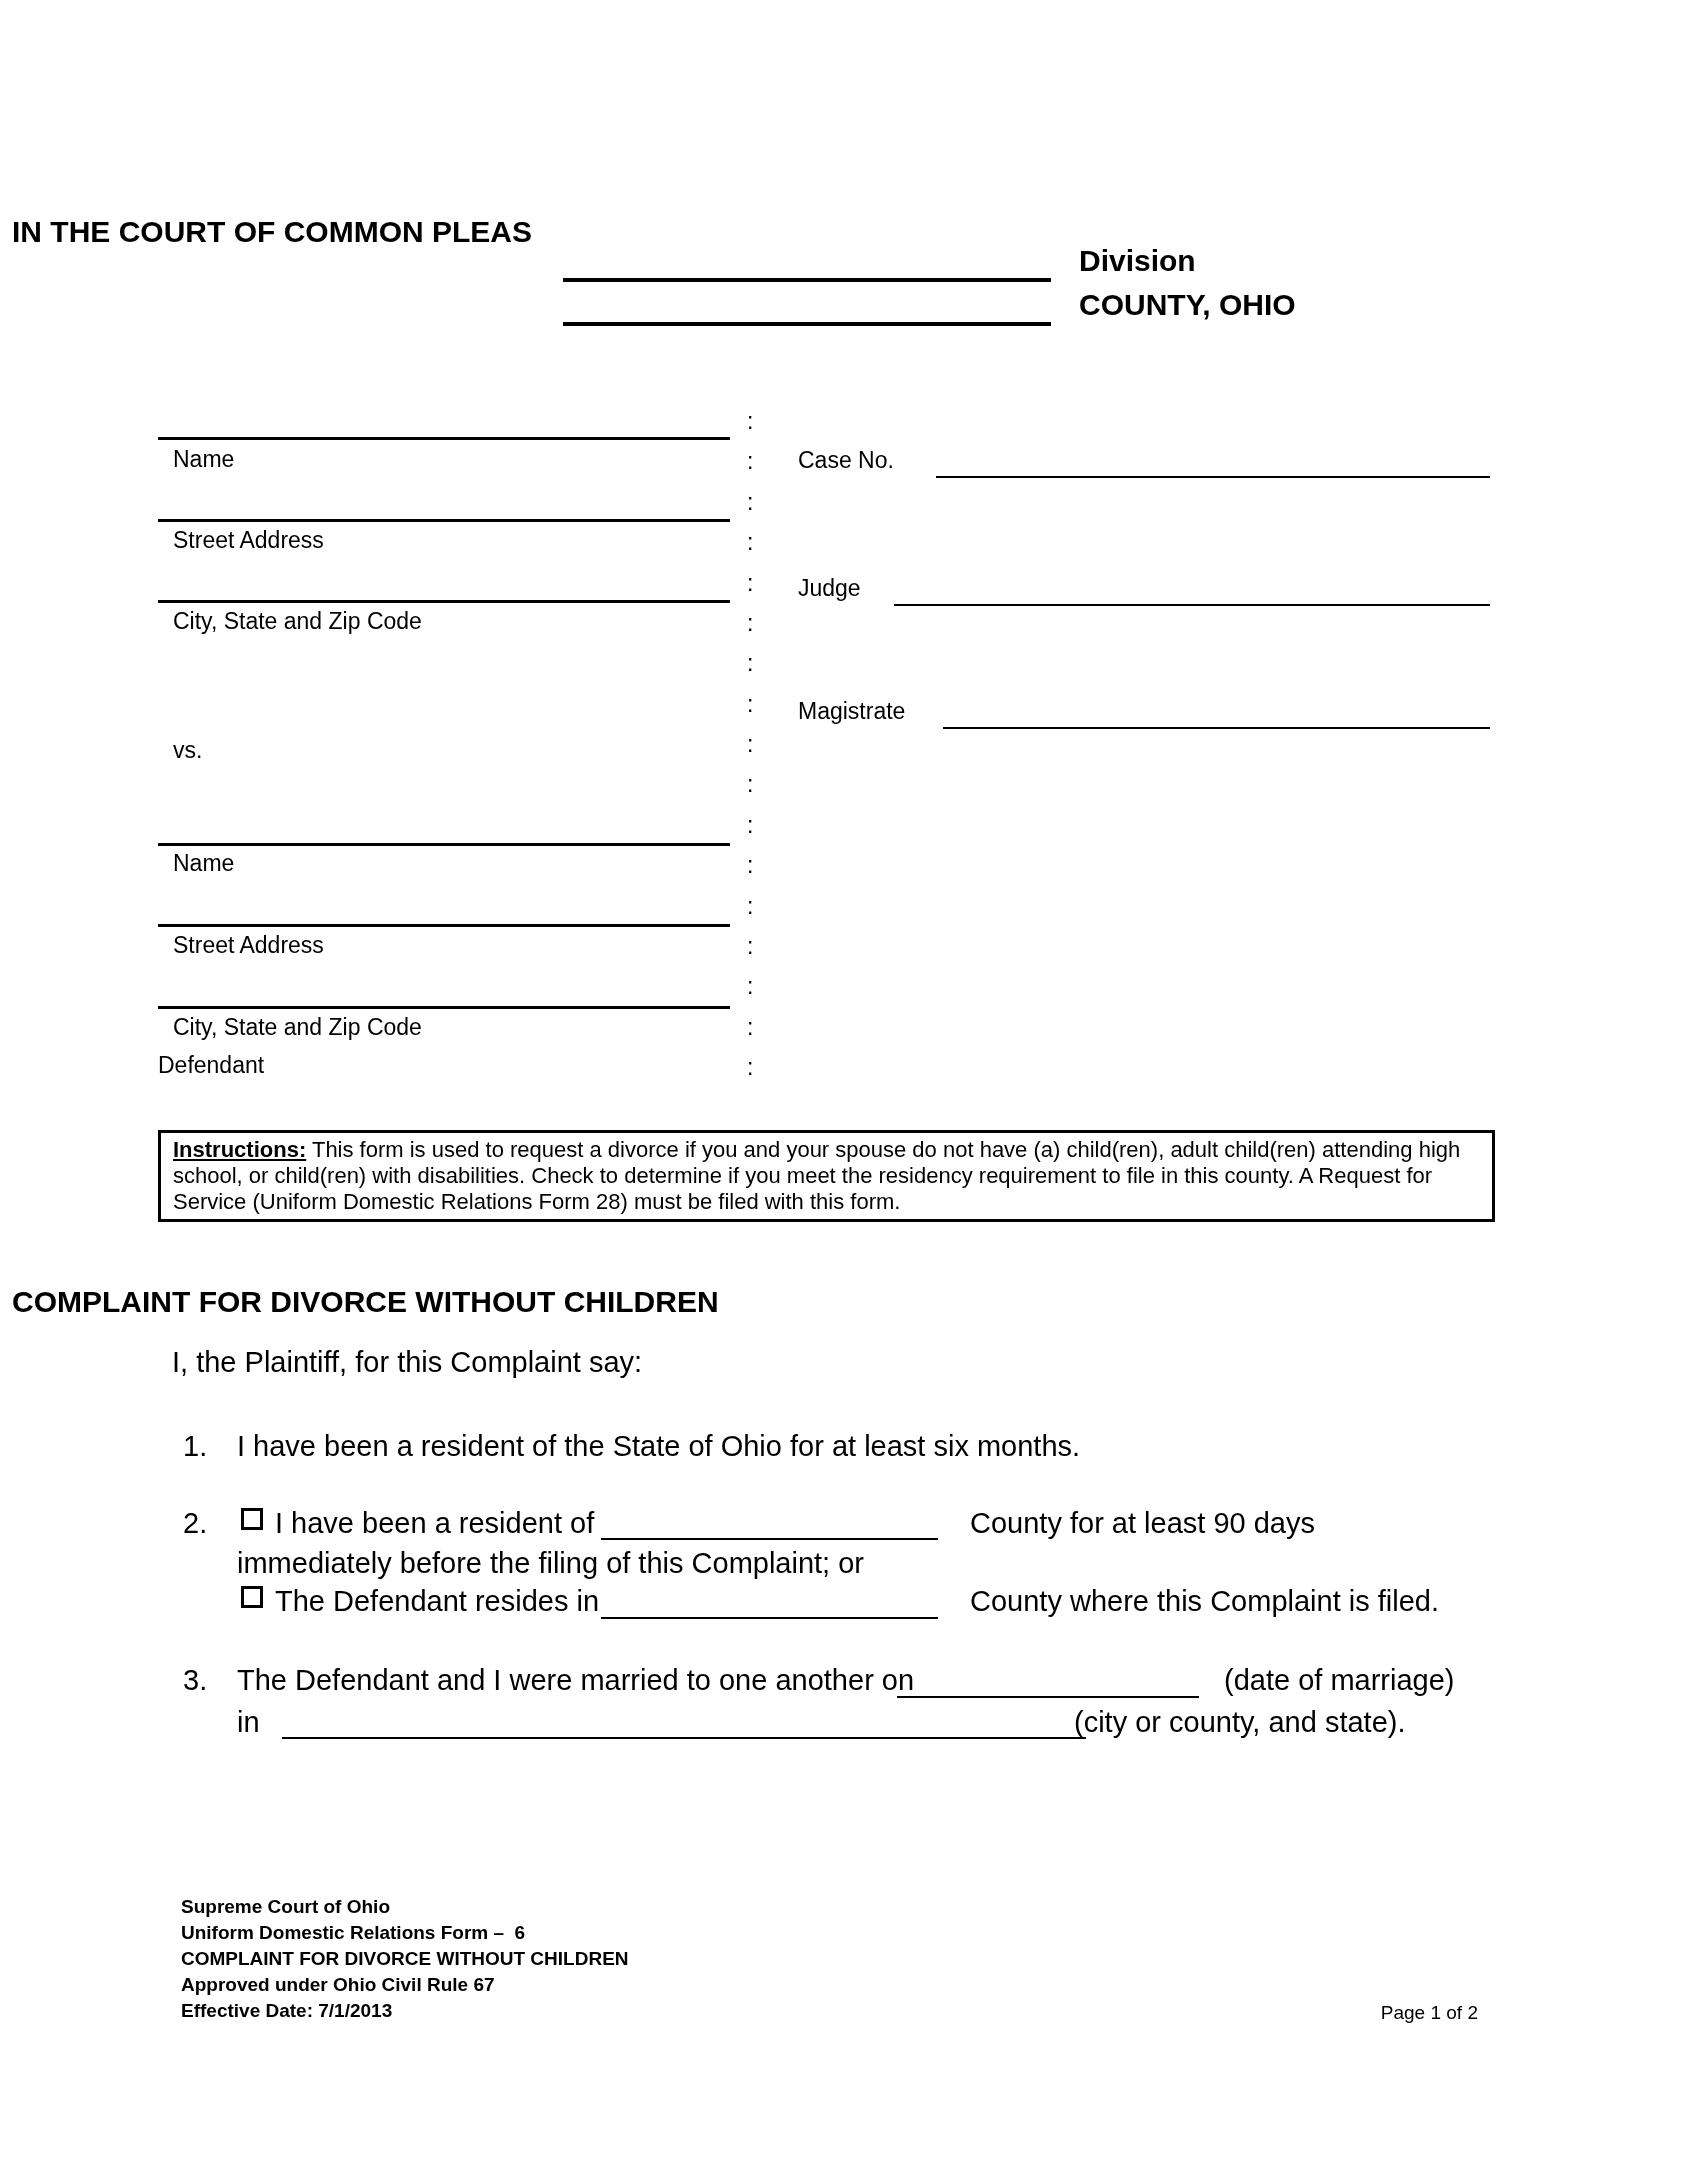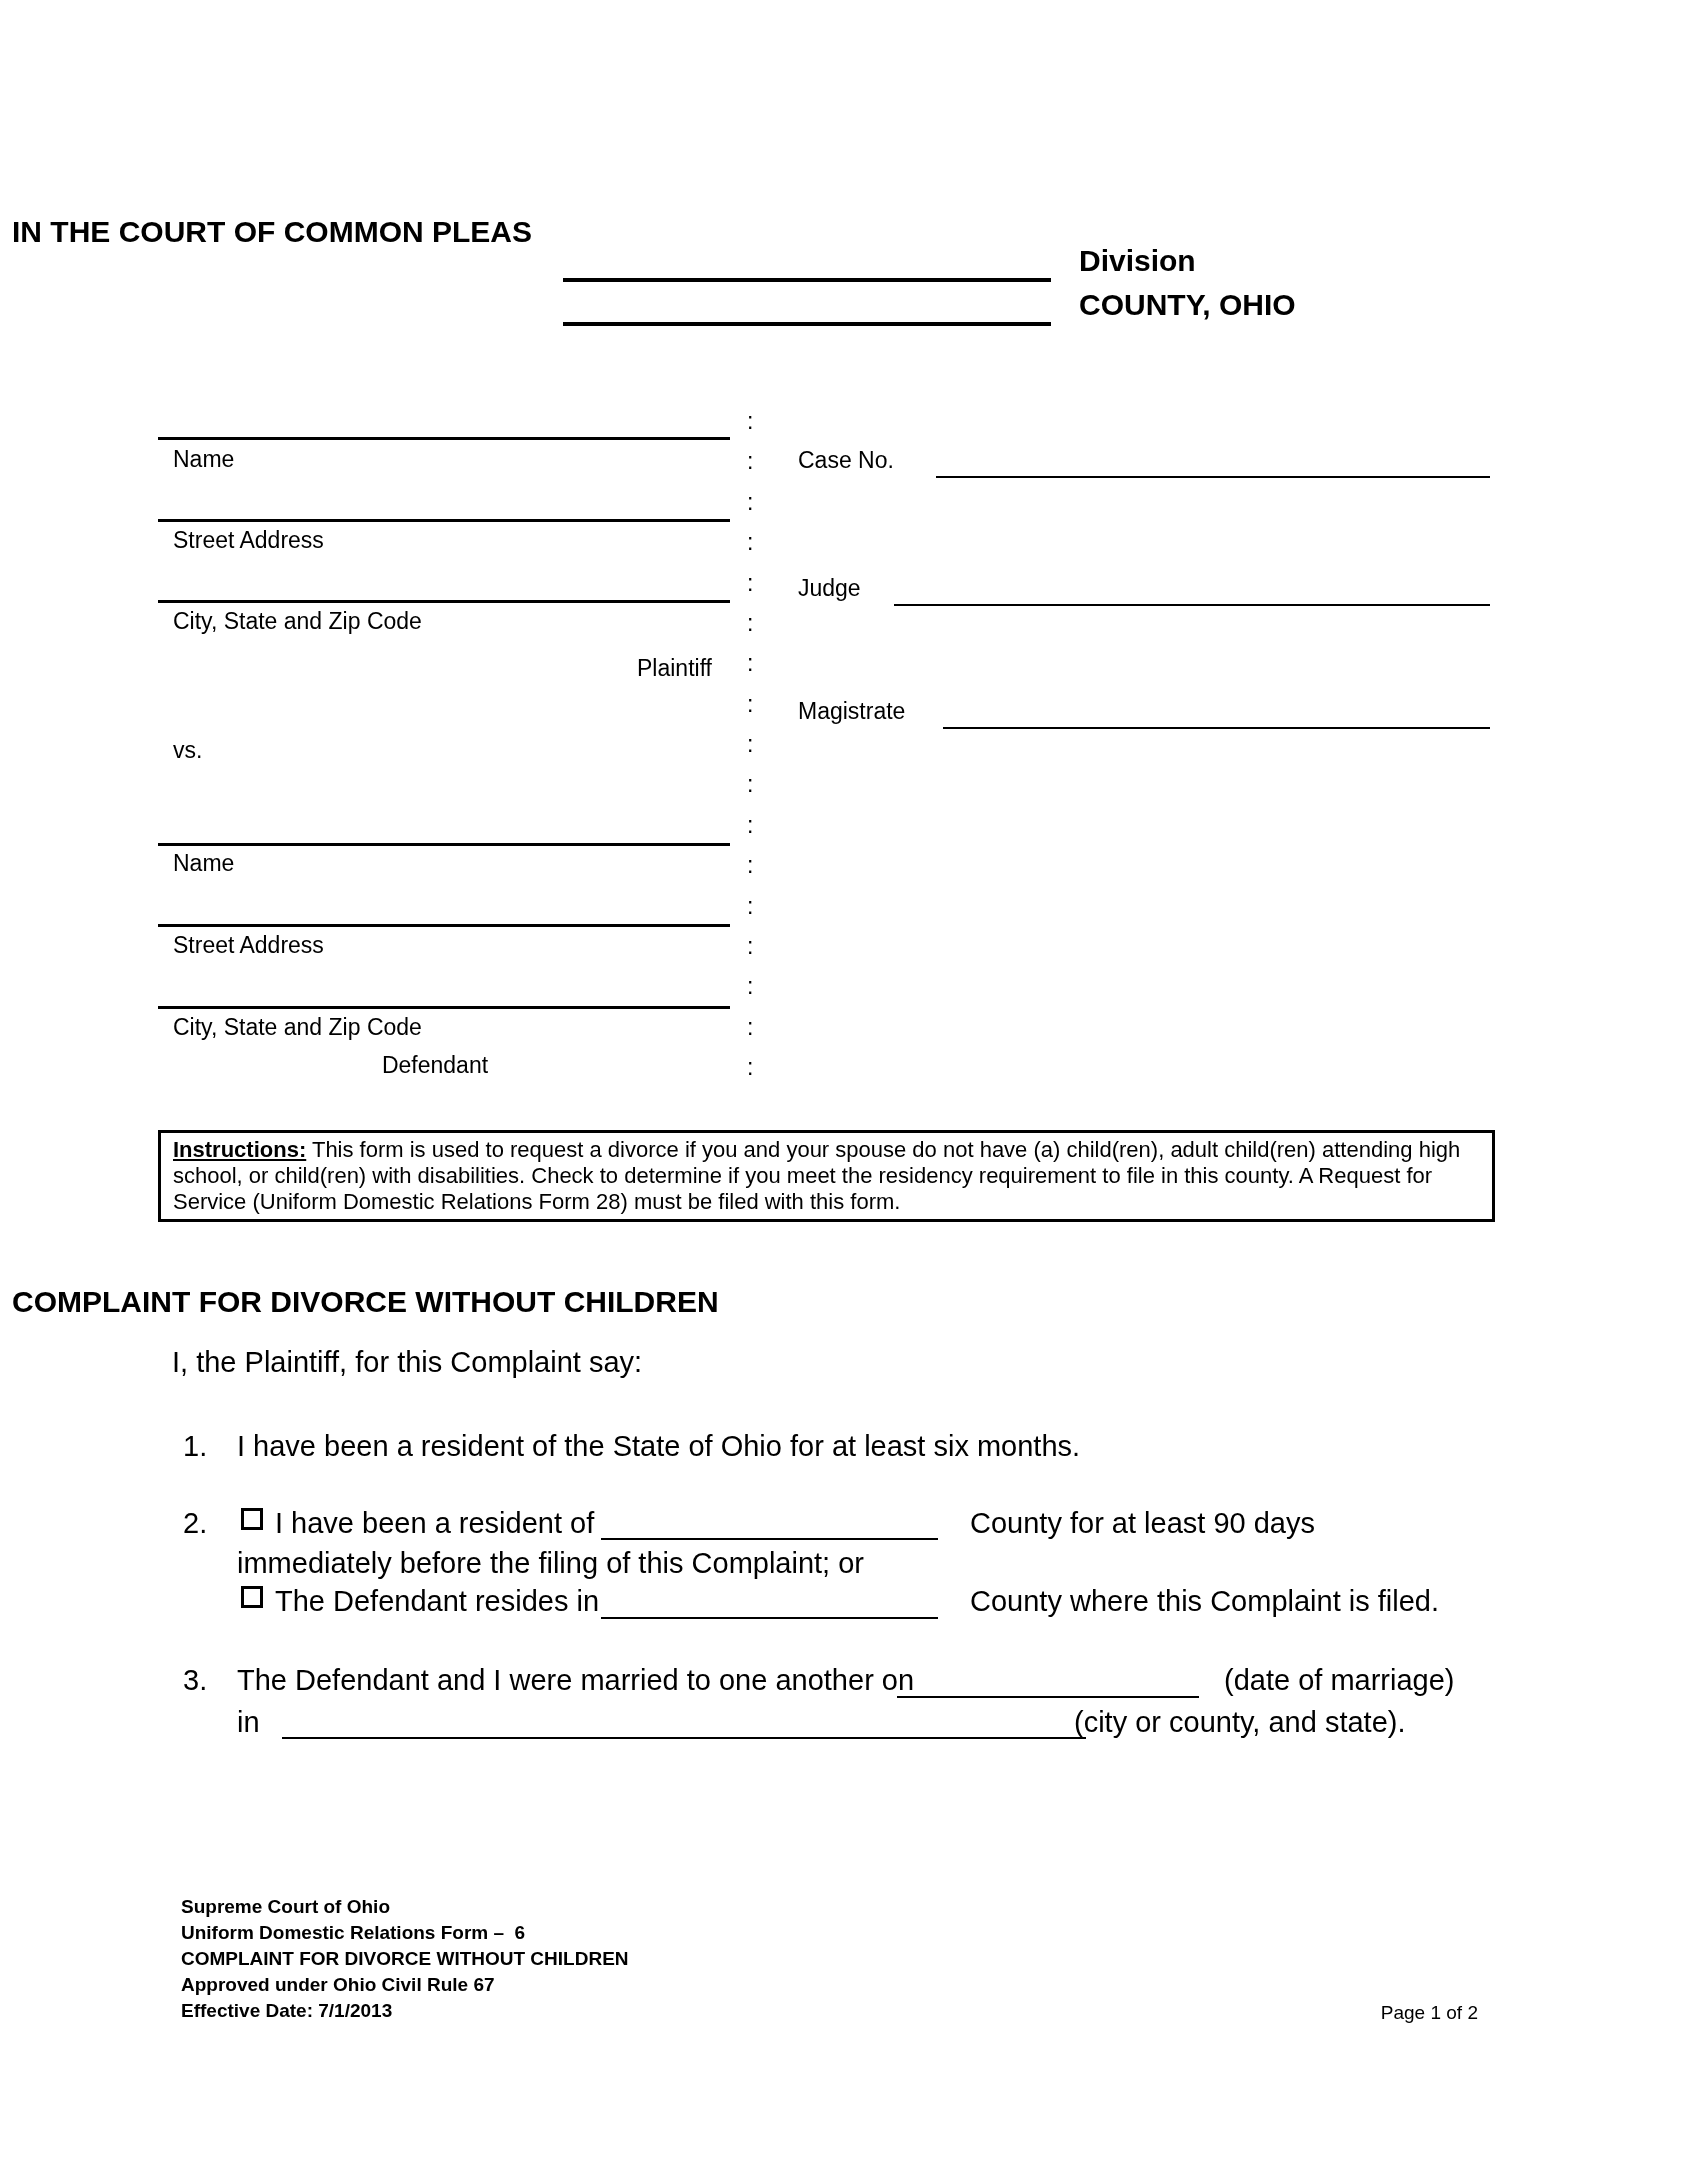--- a/index.html
+++ b/index.html
@@ -44,31 +44,30 @@
   <div class="hdr-label" style="left:1079px;top:244px">Division</div>
   <div class="fill thick" style="left:563px;width:488px;top:322px"></div>
   <div class="hdr-label" style="left:1079px;top:288px">COUNTY, OHIO</div>
 
   <div class="fill" style="left:158px;width:572px;top:437px"></div>
   <div class="cap-label" style="left:173px;top:446px">Name</div>
   <div class="fill" style="left:158px;width:572px;top:519px"></div>
   <div class="cap-label" style="left:173px;top:527px">Street Address</div>
   <div class="fill" style="left:158px;width:572px;top:600px"></div>
   <div class="cap-label" style="left:173px;top:608px">City, State and Zip Code</div>
-  <div class="cap-label" style="left:158px;width:554px;text-align:right;top:655px">Plaintiff</div>
 
   <div class="cap-label" style="left:173px;top:737px">vs.</div>
 
   <div class="fill" style="left:158px;width:572px;top:843px"></div>
   <div class="cap-label" style="left:173px;top:850px">Name</div>
   <div class="fill" style="left:158px;width:572px;top:924px"></div>
   <div class="cap-label" style="left:173px;top:932px">Street Address</div>
   <div class="fill" style="left:158px;width:572px;top:1006px"></div>
   <div class="cap-label" style="left:173px;top:1014px">City, State and Zip Code</div>
-  <div class="cap-label" style="left:158px;width:554px;text-align:center;top:1052px">Defendant</div>
+  <div class="cap-label" style="left:158px;width:554px;text-align:left;top:1052px">Defendant</div>
 
   <div class="colon-col">
     <span>:</span>
       <span>:</span>
       <span>:</span>
       <span>:</span>
       <span>:</span>
       <span>:</span>
       <span>:</span>
       <span>:</span>

